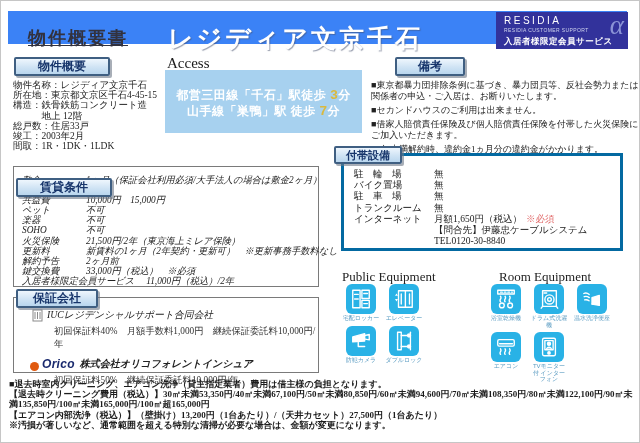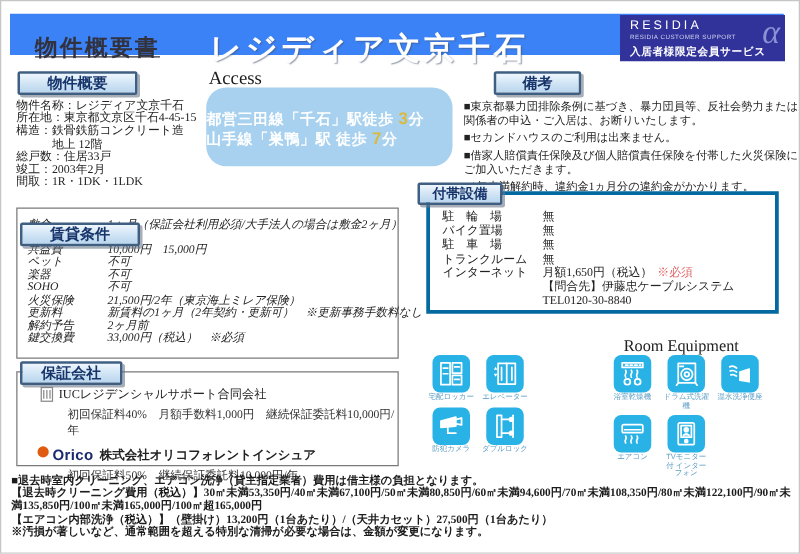--- a/index.html
+++ b/index.html
@@ -31,21 +31,21 @@
   #tab-guarantor{left:15px;top:288px;width:78px;height:15px;}
   #tab-remarks{left:394px;top:56px;width:66px;height:15px;}
   #tab-facilities{left:333px;top:145px;width:64px;height:14px;font-size:11px;line-height:14px;}
 
   
   #overview-rows{position:absolute;left:12px;top:79px;width:155px;font-size:9.5px;line-height:10.2px;}
 
   
   #access-label{position:absolute;left:166px;top:54px;font-size:15px;color:#1a1a1a;}
   #access-box{position:absolute;left:164px;top:69px;width:197px;height:63px;background:#a7d1ef;
-              padding-top:17px;box-sizing:border-box;border-radius:16px;}
+              text-align:center;padding-top:17px;box-sizing:border-box;}
   #access-box .aline{font-size:12px;font-weight:bold;color:#fff;line-height:16px;letter-spacing:.5px;}
   #access-box .gold{color:#d9b93f;font-size:13.5px;}
 
   
   #remarks-items{position:absolute;left:370px;top:79px;width:268px;font-size:9px;line-height:10.8px;}
   #remarks-items .ritem{margin-bottom:3.5px;}
 
   
   #facilities-box{position:absolute;left:340px;top:152px;width:282px;height:98px;border:3px solid #0369a1;
                   box-sizing:border-box;background:#fff;}
@@ -56,21 +56,21 @@
 
   
   #rental-box{position:absolute;left:12px;top:165px;width:306px;height:121px;border:1px solid #7a7a7a;
               box-sizing:border-box;background:#fff;}
   #rental-rows{padding:8px 0 0 8px;font-size:9.3px;line-height:10.1px;white-space:nowrap;font-style:italic;}
   .rrow .rlabel{display:inline-block;min-width:52px;margin-right:12px;}
 
   
   #guarantor-box{position:absolute;left:12px;top:296px;width:306px;height:76px;border:1px solid #7a7a7a;
                  box-sizing:border-box;background:#fff;}
-  .grow{display:flex;align-items:flex-start;}
+  .grow{display:flex;align-items:flex-end;font-style:italic;}
   #g-row1{margin:11px 0 0 18px;}
   #g-name1{font-size:9.8px;margin-left:4px;}
   #g-terms1,#g-terms2{margin:3px 0 0 40px;font-size:9.3px;color:#333;}
   #g-row2{margin:6px 0 0 16px;}
   .orico-dot{width:9px;height:9px;border-radius:50%;background:#e05a10;display:inline-block;}
   #g-brand2{font-size:12px;font-weight:bold;color:#1a2a6e;margin-left:3px;letter-spacing:.3px;}
   #g-name2{font-size:10px;font-weight:bold;margin-left:5px;color:#222;}
 
   
   .equip-title{position:absolute;font-size:13px;color:#222;}
@@ -160,20 +160,21 @@
         <div class="rrow"><span class="rlabel">SOHO</span><span class="rvalue">不可</span></div>
 
         <div class="rrow"><span class="rlabel">火災保険</span><span class="rvalue">21,500円/2年（東京海上ミレア保険）</span></div>
 
         <div class="rrow"><span class="rlabel">更新料</span><span class="rvalue">新賃料の1ヶ月（2年契約・更新可）　※更新事務手数料なし</span></div>
 
         <div class="rrow"><span class="rlabel">解約予告</span><span class="rvalue">2ヶ月前</span></div>
 
         <div class="rrow"><span class="rlabel">鍵交換費</span><span class="rvalue">33,000円（税込）　※必須</span></div>
 
+        <div class="rrow"><span class="rlabel">入居者様限定会員サービス</span><span class="rvalue">11,000円（税込）/2年</span></div>
       </div>
   </div>
 
   <div class="tab" id="tab-guarantor">保証会社</div>
   <div id="guarantor-box">
     <div class="grow" id="g-row1">
       <svg width="11" height="13" viewBox="0 0 11 13">
           <g stroke="#8a8a8a" stroke-width="1" fill="none">
             <rect x="1" y="1" width="9" height="11"></rect>
             <path d="M3 3v7M5.5 3v7M8 3v7"></path>
@@ -200,20 +201,21 @@
 
         <div class="frow"><span class="flabel">駐　車　場</span><span class="fvalue">無</span><span class="fnote"></span></div>
 
         <div class="frow"><span class="flabel">トランクルーム</span><span class="fvalue">無</span><span class="fnote"></span></div>
 
         <div class="frow"><span class="flabel">インターネット</span><span class="fvalue">月額1,650円（税込）</span><span class="fnote">※必須</span></div>
       </div>
     <div id="facilities-contact">【問合先】伊藤忠ケーブルシステム　TEL0120-30-8840</div>
   </div>
 
+  <div class="equip-title" id="public-title">Public Equipment</div>
   <div class="tiles" id="public-tiles">
 
       <div class="tile">
         <div class="tile-icon">
           <svg viewBox="0 0 24 24" width="22" height="22" fill="none" stroke="#fff" stroke-width="1.5" stroke-linecap="round" stroke-linejoin="round">
             <rect x="3" y="2.5" width="8" height="19"></rect>
             <rect x="13" y="2.5" width="8" height="9"></rect>
             <rect x="13" y="13.5" width="8" height="8"></rect>
             <path d="M5 7h4M5 12h4M15 6h4M15 17h4"></path>
           </svg>

